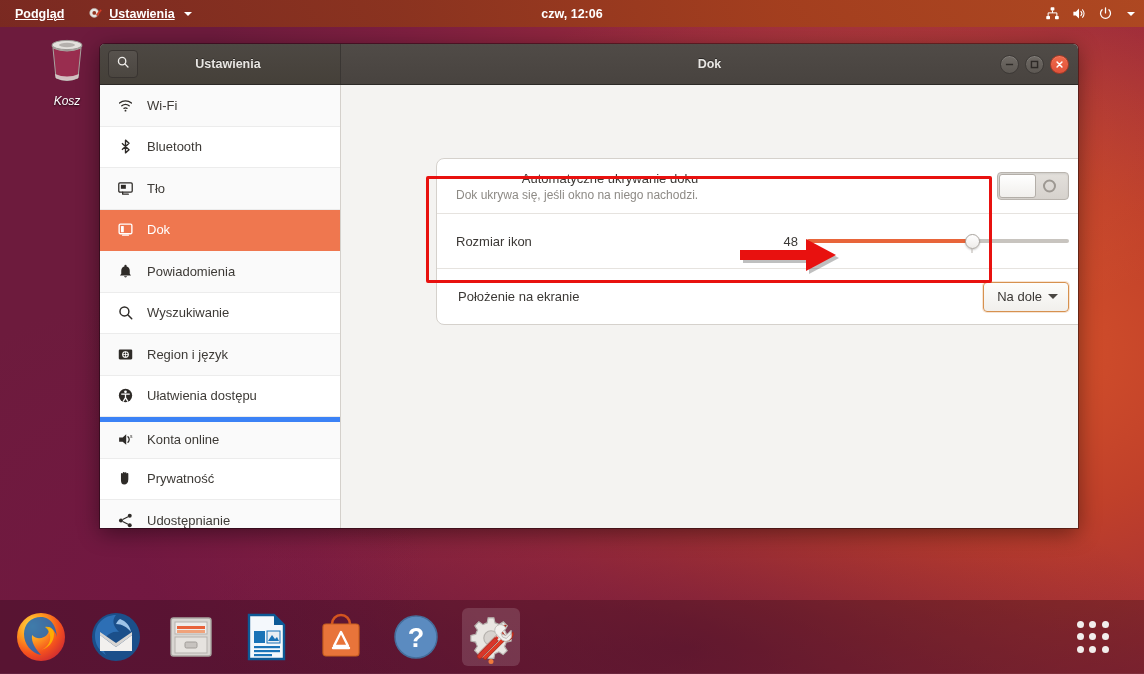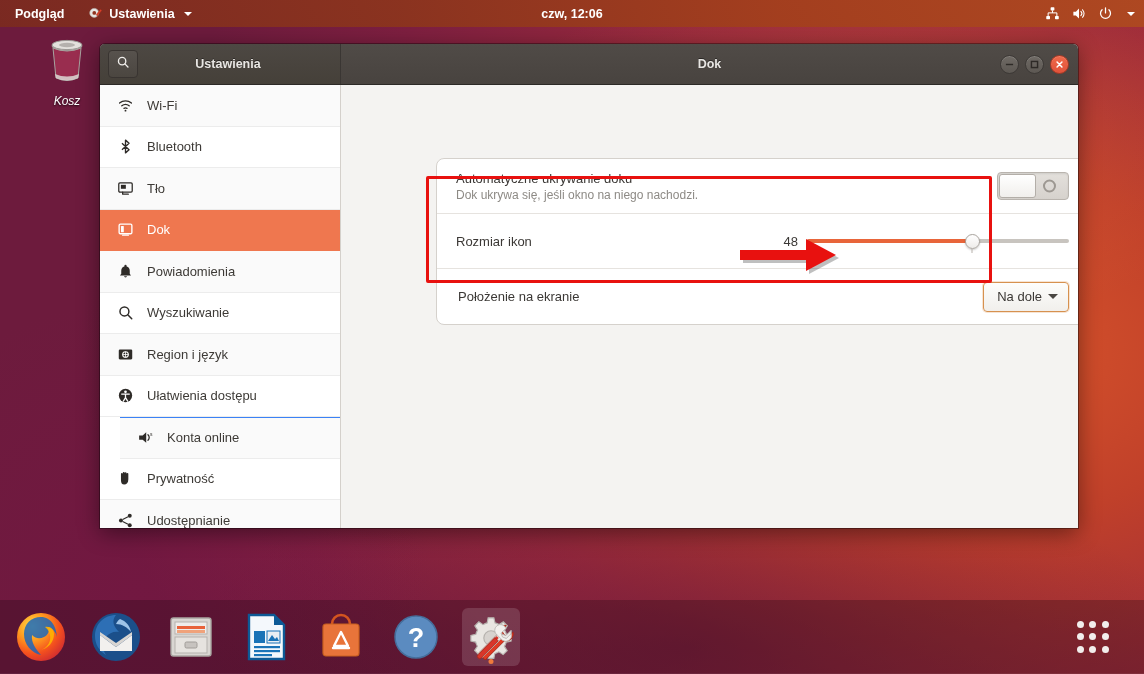--- a/index.html
+++ b/index.html
@@ -30,21 +30,21 @@
     background-color: #2c0d0a;
     display: flex; align-items: center;
     color: #ffffff; font-size: 12.5px; font-weight: bold;
     z-index: 40;
   }
   .top-panel::before {
     content: ""; position: absolute; inset: 0;
     background: linear-gradient(100deg, #7d2a22 0%, #8e3420 35%, #a8401f 68%, #b34a22 100%);
     opacity: .95;
   }
-  .tp-inner { position: relative; z-index: 2; display: flex; align-items: center; width: 100%; height: 100%; }
+  .tp-inner { position: relative; z-index: 2; display: flex; align-items: center; width: 100%; height: 100%; text-decoration: underline; }
   .tp-left { display: flex; align-items: center; gap: 14px; padding-left: 10px; }
   .tp-item { display: flex; align-items: center; gap: 6px; padding: 3px 5px; border-radius: 2px; cursor: default;}
   .tp-appicon {
     width: 15px; height: 15px; position: relative; display: inline-block;
   }
   .tp-appicon svg { display:block; }
   .tp-arrow {
     width: 0; height: 0; border-left: 4px solid transparent; border-right: 4px solid transparent;
     border-top: 4.5px solid #ffffff; margin-left: 3px;
   }
@@ -107,35 +107,35 @@
   .wbtn {
     width: 19px; height: 19px; border-radius: 50%;
     display: flex; align-items: center; justify-content: center;
     cursor: pointer;
     background: linear-gradient(to bottom, #6f6a65, #5d5853);
     border: 1px solid #3d3936;
     box-shadow: inset 0 1px 0 rgba(255,255,255,.14);
   }
   .wbtn.close { background: linear-gradient(to bottom, #f0694a, #e0523a); border-color: #a83a26; }
   .wbtn svg { display: block; }
-  .body-row { flex: 1; display: flex; min-height: 0; }
+  .body-row { flex: 1; display: flex; min-height: 0; text-align: right; }
   
   .sidebar {
     width: 241px; flex: 0 0 241px; background: #ffffff;
     border-right: 1px solid #d4d0cb; overflow: hidden;
   }
   .nav-item {
     display: flex; align-items: center; gap: 13px;
     height: 41.5px; padding-left: 17px;
     font-size: 13px; color: #3d3a36; cursor: pointer;
     border-bottom: 1px solid #ececec;
     background: #ffffff;
   }
   .nav-item.alt { background: #fafafa; }
-  .nav-item.sep-top { border-top: 1px solid #3b82f6; margin-left: 20px; }
+  .nav-item.sep-top { border-top: 5px solid #3b82f6; }
   .nav-item.active {
     background: #ef774f; color: #ffffff; border-bottom-color: #ef774f;
   }
   .nav-item .nav-ico { width: 17px; height: 17px; display: flex; align-items: center; justify-content: center; }
   .nav-item .nav-ico svg { display: block; }
   
   .content {
     flex: 1; background: #f4f3f1; position: relative; overflow: hidden;
   }
   .settings-card {

